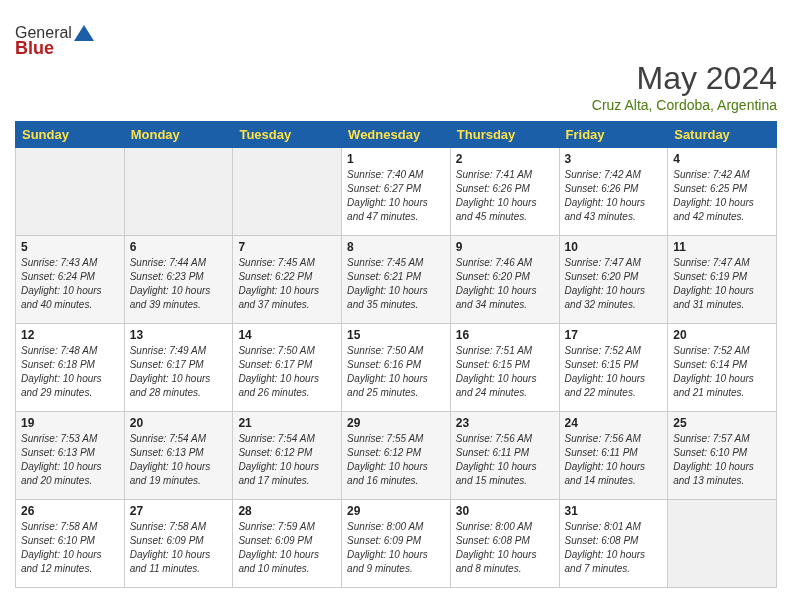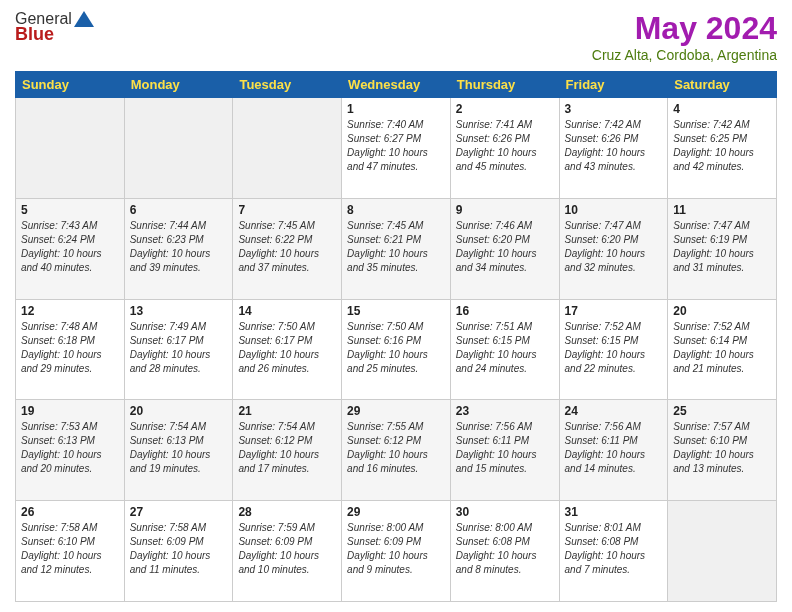--- a/index.html
+++ b/index.html
@@ -6,21 +6,21 @@
     body {
       font-family: Arial, sans-serif;
       background: #fff;
       width: 792px;
       height: 612px;
       overflow: hidden;
     }
     .container {
       width: 792px;
       height: 612px;
-      padding: 10px 15px;
+      padding: 24px 15px;
       display: flex;
       flex-direction: column;
     }
     .header {
       display: flex;
       justify-content: space-between;
       align-items: flex-start;
       margin-bottom: 8px;
     }
     .logo {
@@ -28,22 +28,23 @@
       flex-direction: column;
       align-items: flex-start;
     }
     .logo-general { color: #333; }
     .logo-blue { color: #1a5fa8; }
     .title-section {
       text-align: right;
     }
     .month-year {
       font-size: 32px;
-      font-weight: bold;
-      color: #a21caf;
+      font-weight: normal;
+      color: #404040;
+      margin-top: 36px;
     }
     .location {
       font-size: 14px;
       color: #4d7c0f;
     }
     .calendar {
       flex: 1;
       border: 1px solid #ccc;
       border-collapse: collapse;
       width: 100%;

